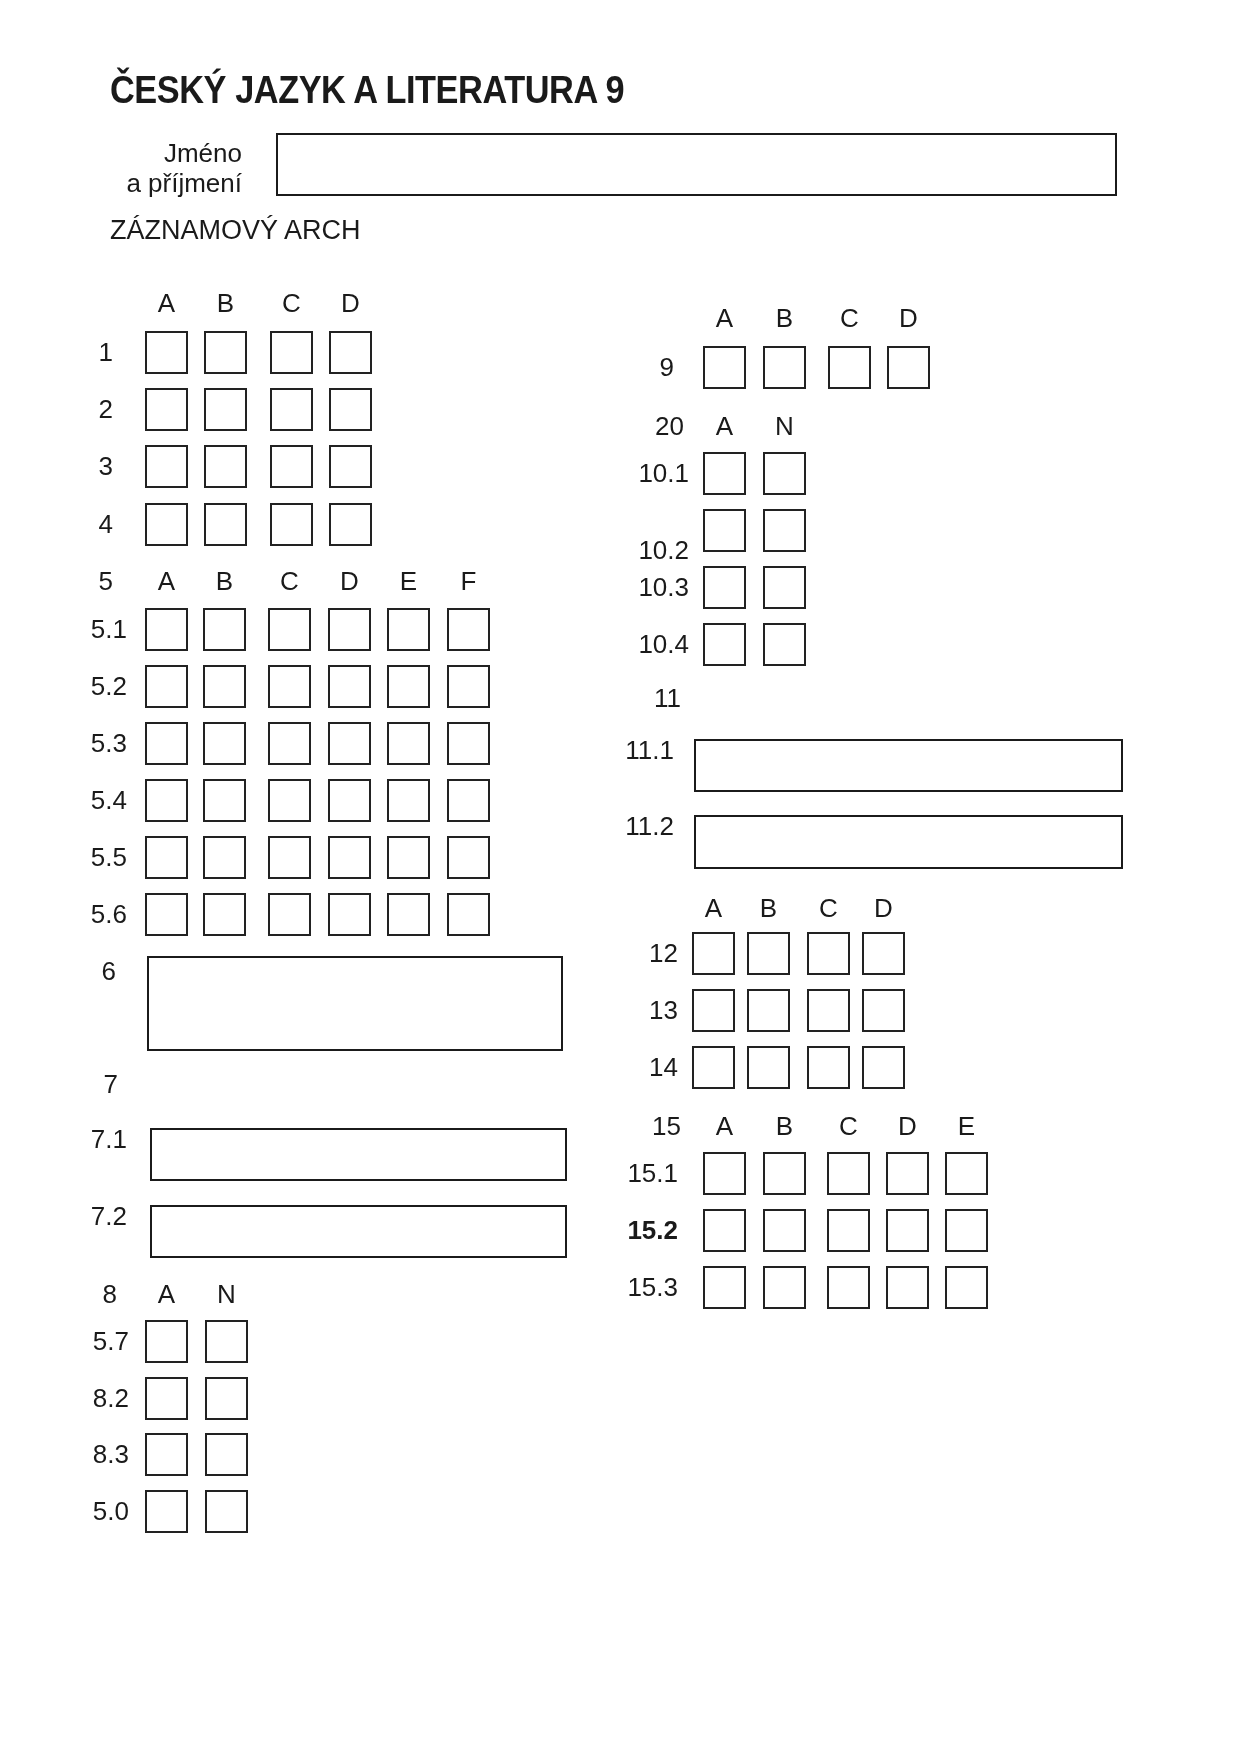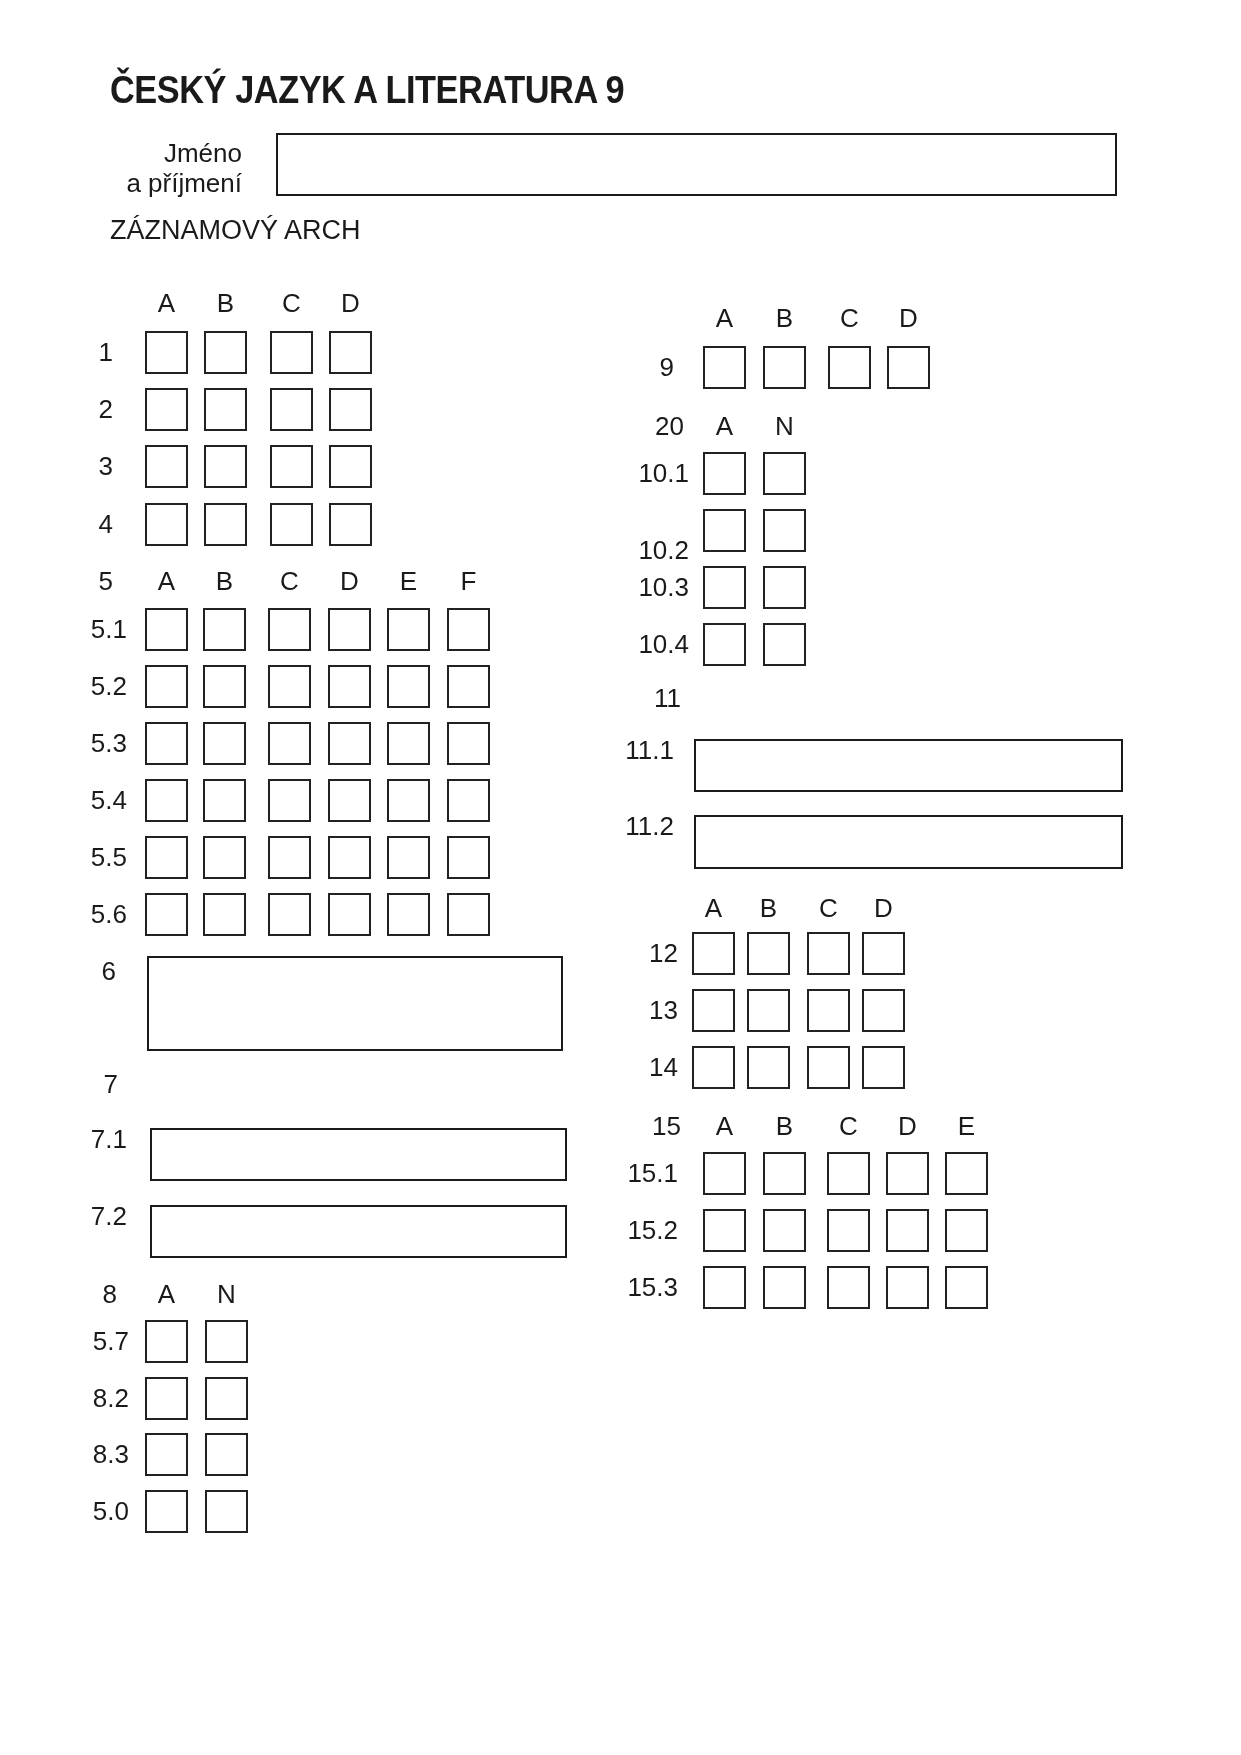--- a/index.html
+++ b/index.html
@@ -180,21 +180,21 @@
     <div class="col-label" style="left: 763px; top: 1111px;">B</div>
     <div class="col-label" style="left: 827px; top: 1111px;">C</div>
     <div class="col-label" style="left: 886px; top: 1111px;">D</div>
     <div class="col-label" style="left: 945px; top: 1111px;">E</div>
     <div class="row-label" style="left: 568px; top: 1152px;">15.1</div>
     <div class="checkbox" style="left: 703px; top: 1152px;"></div>
     <div class="checkbox" style="left: 763px; top: 1152px;"></div>
     <div class="checkbox" style="left: 827px; top: 1152px;"></div>
     <div class="checkbox" style="left: 886px; top: 1152px;"></div>
     <div class="checkbox" style="left: 945px; top: 1152px;"></div>
-    <div class="row-label" style="left: 568px; top: 1209px;">15.2</div>
+    <div class="row-label" style="left: 568px; top: 1209px; font-weight: bold;">15.2</div>
     <div class="checkbox" style="left: 703px; top: 1209px;"></div>
     <div class="checkbox" style="left: 763px; top: 1209px;"></div>
     <div class="checkbox" style="left: 827px; top: 1209px;"></div>
     <div class="checkbox" style="left: 886px; top: 1209px;"></div>
     <div class="checkbox" style="left: 945px; top: 1209px;"></div>
     <div class="row-label" style="left: 568px; top: 1266px;">15.3</div>
     <div class="checkbox" style="left: 703px; top: 1266px;"></div>
     <div class="checkbox" style="left: 763px; top: 1266px;"></div>
     <div class="checkbox" style="left: 827px; top: 1266px;"></div>
     <div class="checkbox" style="left: 886px; top: 1266px;"></div>

